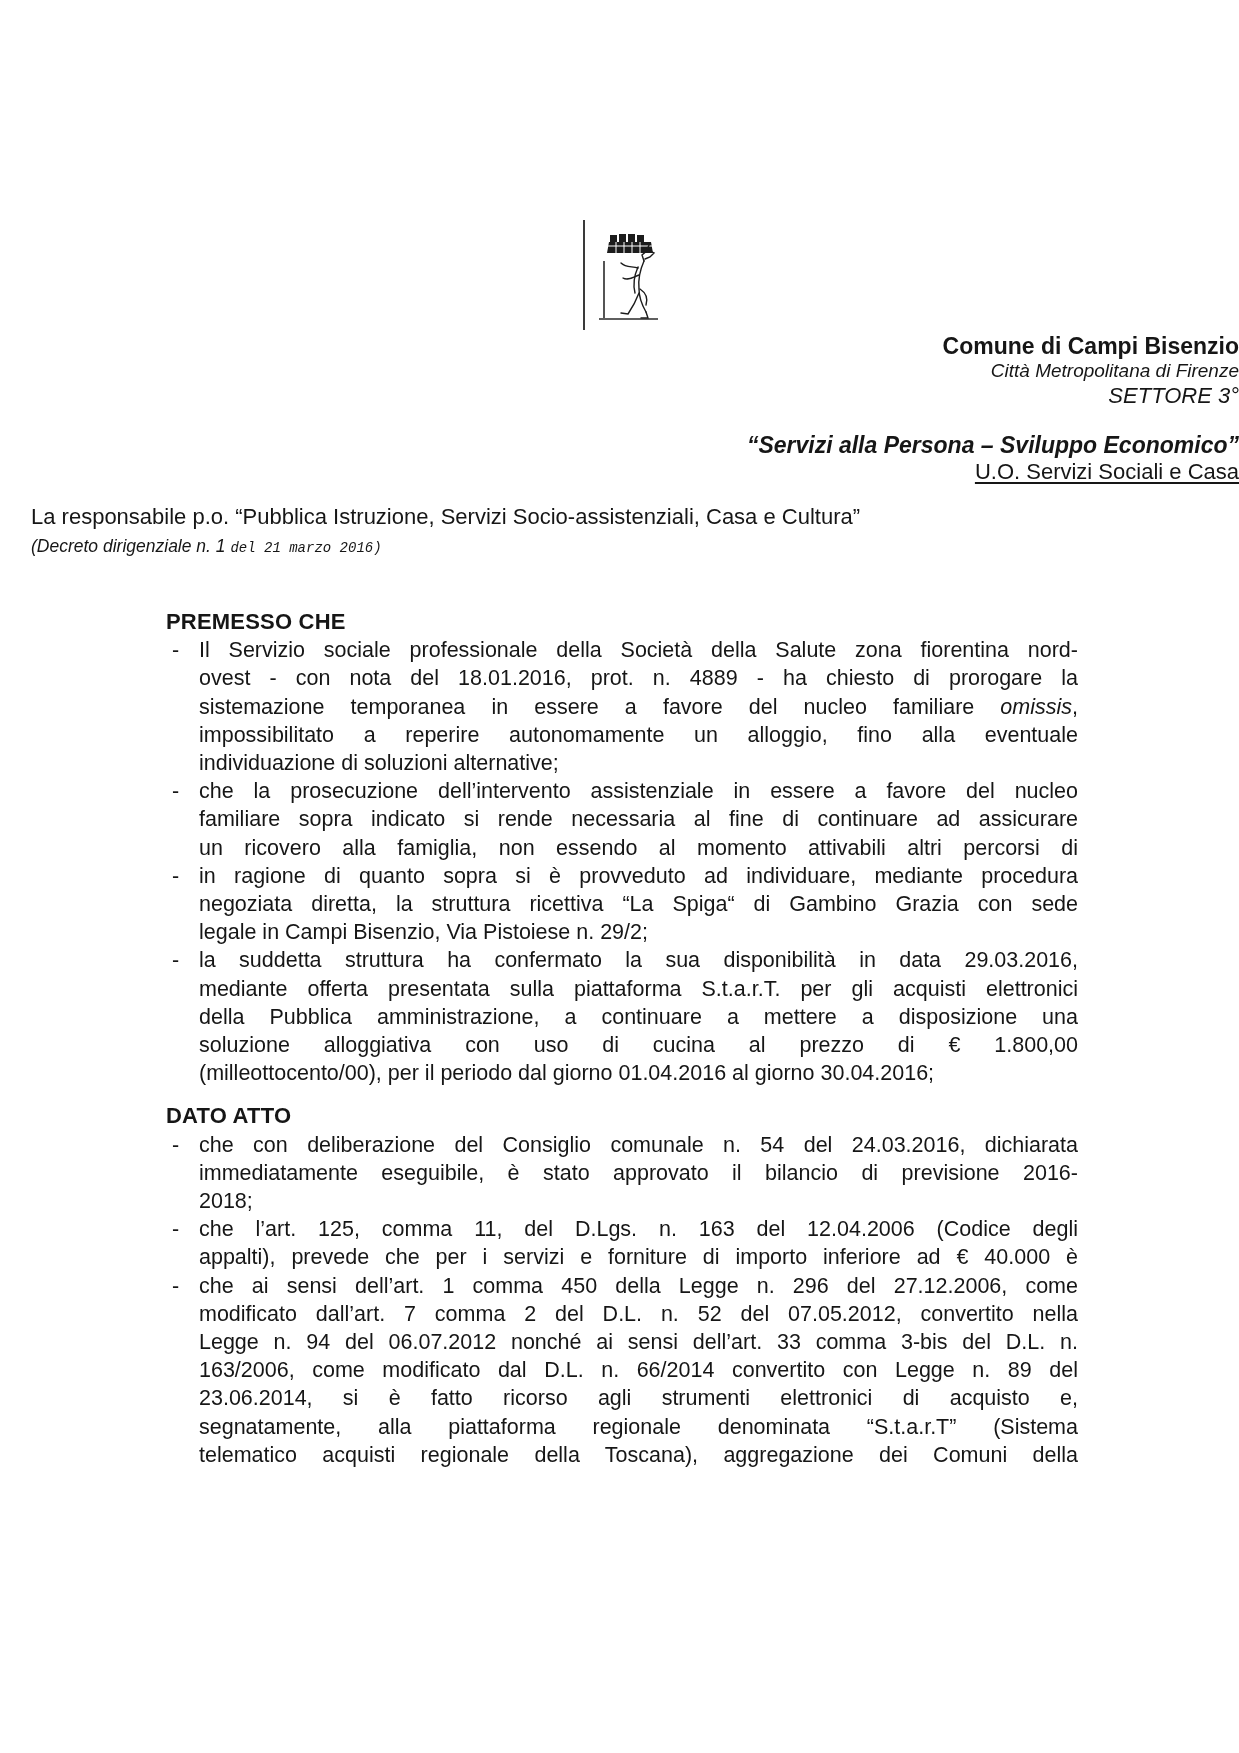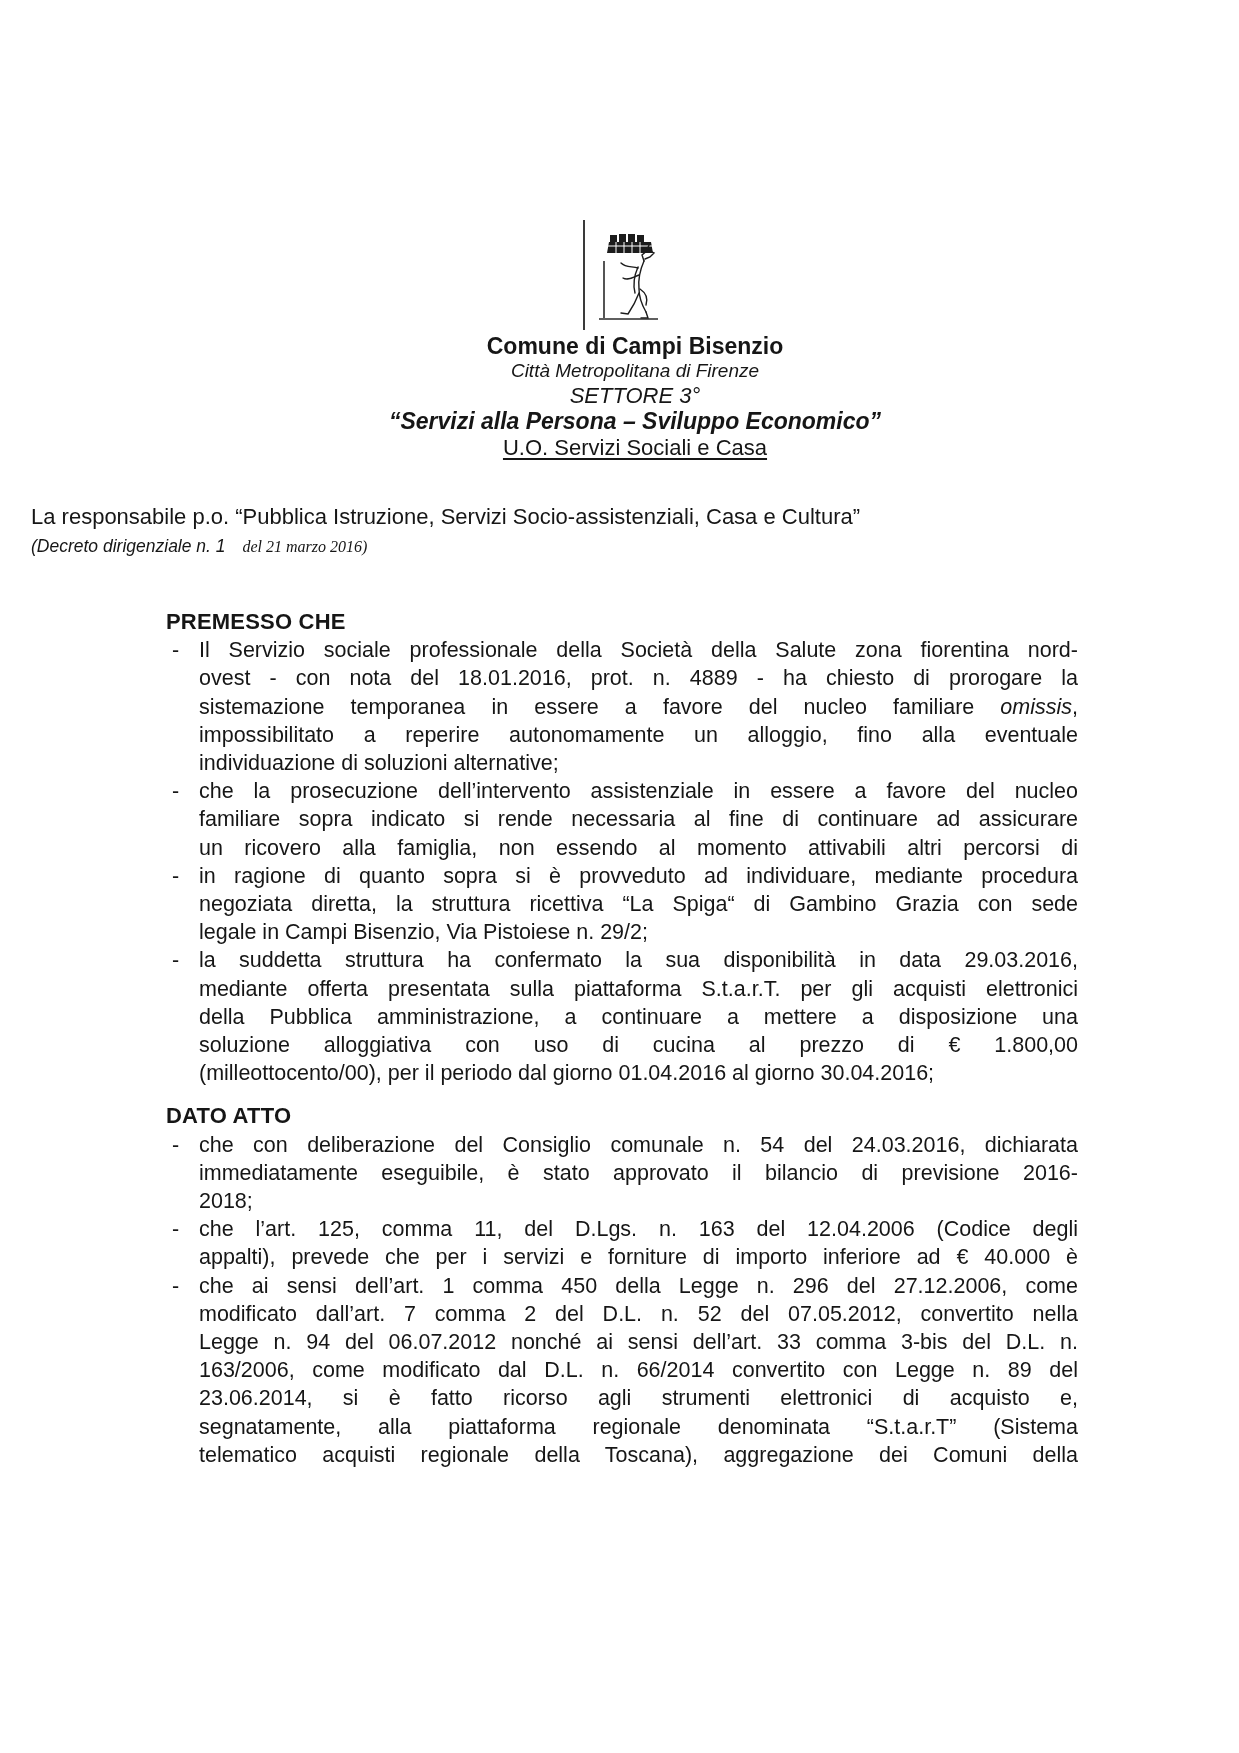--- a/index.html
+++ b/index.html
@@ -16,36 +16,36 @@
   
   .crest-bar {
     position: absolute; left: 583px; top: 220px;
     width: 2px; height: 110px; background: #3a3a3a;
   }
   .crest-box { position: absolute; left: 594px; top: 232px; width: 72px; height: 92px; }
 
   
   .header-text {
     position: absolute; top: 334px; left: 31px; width: 1208px;
-    text-align: center;
+    text-align: right;
   }
   .org-name   { font-size: 23px; font-weight: bold; line-height: 25px; }
   .org-sub    { font-size: 19px; font-style: italic; line-height: 24px; }
   .sector     { font-size: 22px; line-height: 25px; font-style: italic; }
-  .division   { font-size: 23px; font-weight: bold; font-style: italic; line-height: 26px; }
+  .division   { font-size: 23px; font-weight: bold; font-style: italic; line-height: 26px; margin-top: 24px; }
   .unit       { font-size: 22px; line-height: 27px; text-decoration: underline; text-underline-offset: 3px; }
 
   
   .intro {
     position: absolute; top: 504px; left: 31px; width: 1208px;
     text-align: left;
   }
   .responsible { font-size: 22px; line-height: 26px; }
   .decree { font-size: 17.5px; font-style: italic; line-height: 22px; margin-top: 5px; }
-  .decree .serif { font-family: Liberation Serif, serif; font-size: 16px; margin-left: 12px; }
+  .decree .serif { font-family: Liberation Mono, monospace; font-size: 14px; }
 
   
   .sections {
     position: absolute; top: 608px; left: 166px; width: 912px;
     font-size: 21.5px; line-height: 28.2px;
   }
   .section + .section { margin-top: 15px; }
   .section-heading {
     font-weight: bold; font-size: 22px; line-height: 28.2px;
     letter-spacing: 0.2px;

